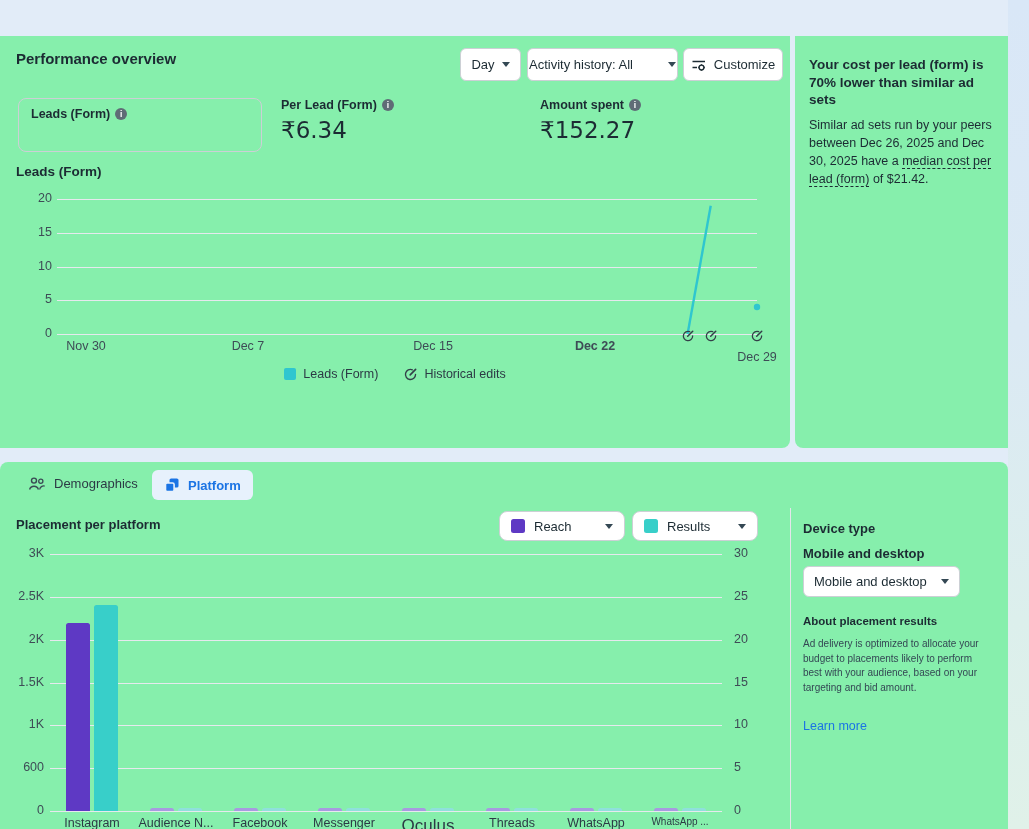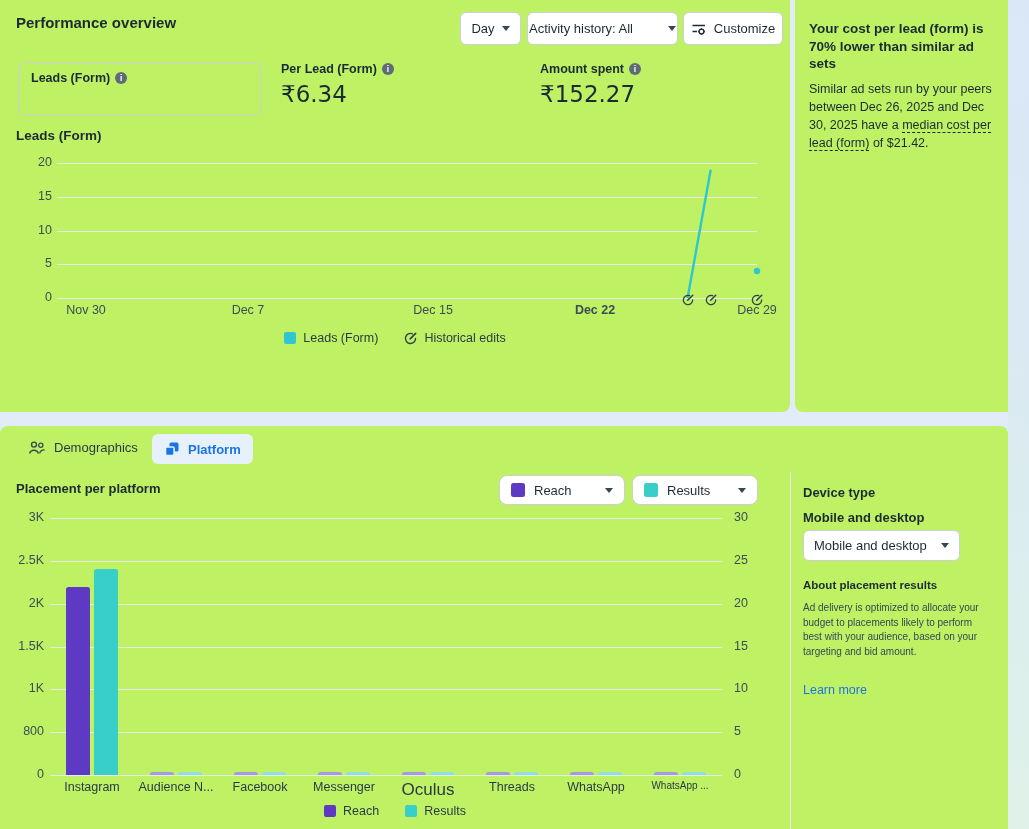--- a/index.html
+++ b/index.html
@@ -3,21 +3,21 @@
 <meta charset="utf-8">
 <style>
   * { margin:0; padding:0; box-sizing:border-box; }
   html,body { background:#e4eef9; }
   body { font-family:"Liberation Sans", sans-serif; color:#1c2b33; }
   .page { position:relative; width:1029px; height:829px; overflow:hidden; background:#e2ecf8; }
 
   .right-band { position:absolute; top:0; right:0; width:21px; height:829px;
     background:linear-gradient(180deg,#d9e7f7 0%,#dbe9f4 40%,#dcefec 75%,#e0f1e9 100%); }
 
-  .card { position:absolute; background:#bef264; }
+  .card { position:absolute; background:#86efac;margin-top:36px; }
   .card-top-main { left:0; top:0; width:790px; height:412px; border-radius:0 0 8px 0; }
   .card-top-tip  { left:795px; top:0; width:213px; height:412px; border-radius:0 0 0 8px; padding:20px 14px; }
   .card-bottom   { left:0; top:426px; width:1008px; height:403px; border-radius:8px 8px 0 0; }
 
   .pv-title { position:absolute; left:16px; top:14px; font-size:15px; font-weight:bold; }
 
   .btn { position:absolute; top:12px; height:33px; border:1px solid #ccd0d5; border-radius:6px;
     background:#fff; display:flex; align-items:center; justify-content:center; gap:7px;
     font-size:13px; color:#1c2b33; cursor:pointer; }
   .caret { width:0; height:0; border-left:4.5px solid transparent; border-right:4.5px solid transparent;
@@ -145,21 +145,21 @@
         <div class="gridline" style="left: 57px; top: 230.5px; width: 700px;"></div>
         <div class="tick-label t-right" style="left: 14px; top: 222.5px; width: 38px;">10</div>
         <div class="gridline" style="left: 57px; top: 196.75px; width: 700px;"></div>
         <div class="tick-label t-right" style="left: 14px; top: 188.75px; width: 38px;">15</div>
         <div class="gridline" style="left: 57px; top: 163px; width: 700px;"></div>
         <div class="tick-label t-right" style="left: 14px; top: 155px; width: 38px;">20</div>
         <div class="tick-label t-center" style="left: 46px; top: 303px; width: 80px;">Nov 30</div>
         <div class="tick-label t-center" style="left: 207.966px; top: 303px; width: 80px;">Dec 7</div>
         <div class="tick-label t-center" style="left: 393.069px; top: 303px; width: 80px;">Dec 15</div>
         <div class="tick-label t-center" style="left: 555.034px; top: 303px; width: 80px; font-weight: bold;">Dec 22</div>
-        <div class="tick-label t-center" style="left: 717px; top: 303px; width: 80px;">Dec 29</div>
+        <div class="tick-label t-center" style="left: 717px; top: 314px; width: 80px;">Dec 29</div>
         <svg class="overlay" width="790" height="412">
           <line x1="687.5862068965517" y1="298" x2="710.7241379310344" y2="169.75" stroke="#2fc6cf" stroke-width="2.4"></line>
           <circle cx="757" cy="271" r="3.2" fill="#2fc6cf"></circle>
         </svg>
         <div class="pencil-mark" style="left: 681.586px; top: 292px;"><svg width="12" height="12" viewBox="0 0 16 16">
             <path d="M14.2 8 A6.2 6.2 0 1 1 10.3 2.2" fill="none" stroke="#333f48" stroke-width="1.7" stroke-linecap="round"></path>
             <line x1="7.6" y1="8.4" x2="14.3" y2="1.7" stroke="#333f48" stroke-width="2" stroke-linecap="round"></line>
           </svg></div>
         <div class="pencil-mark" style="left: 704.724px; top: 292px;"><svg width="12" height="12" viewBox="0 0 16 16">
             <path d="M14.2 8 A6.2 6.2 0 1 1 10.3 2.2" fill="none" stroke="#333f48" stroke-width="1.7" stroke-linecap="round"></path>
@@ -228,21 +228,21 @@
       <span class="caret"></span>
     </div>
 
     <div class="v-divider"></div>
 
     <div id="bar-chart" style="position:absolute; left:0; top:0; width:790px; height:403px;">
         <div class="gridline" style="left: 50px; top: 349px; width: 672px;"></div>
         <div class="tick-label t-right" style="left: 6px; top: 341px; width: 38px;">0</div>
         <div class="tick-label" style="left: 734px; top: 341px; width: 30px;">0</div>
         <div class="gridline" style="left: 50px; top: 306.167px; width: 672px;"></div>
-        <div class="tick-label t-right" style="left: 6px; top: 298.167px; width: 38px;">800</div>
+        <div class="tick-label t-right" style="left: 6px; top: 298.167px; width: 38px;">600</div>
         <div class="tick-label" style="left: 734px; top: 298.167px; width: 30px;">5</div>
         <div class="gridline" style="left: 50px; top: 263.333px; width: 672px;"></div>
         <div class="tick-label t-right" style="left: 6px; top: 255.333px; width: 38px;">1K</div>
         <div class="tick-label" style="left: 734px; top: 255.333px; width: 30px;">10</div>
         <div class="gridline" style="left: 50px; top: 220.5px; width: 672px;"></div>
         <div class="tick-label t-right" style="left: 6px; top: 212.5px; width: 38px;">1.5K</div>
         <div class="tick-label" style="left: 734px; top: 212.5px; width: 30px;">15</div>
         <div class="gridline" style="left: 50px; top: 177.667px; width: 672px;"></div>
         <div class="tick-label t-right" style="left: 6px; top: 169.667px; width: 38px;">2K</div>
         <div class="tick-label" style="left: 734px; top: 169.667px; width: 30px;">20</div>

